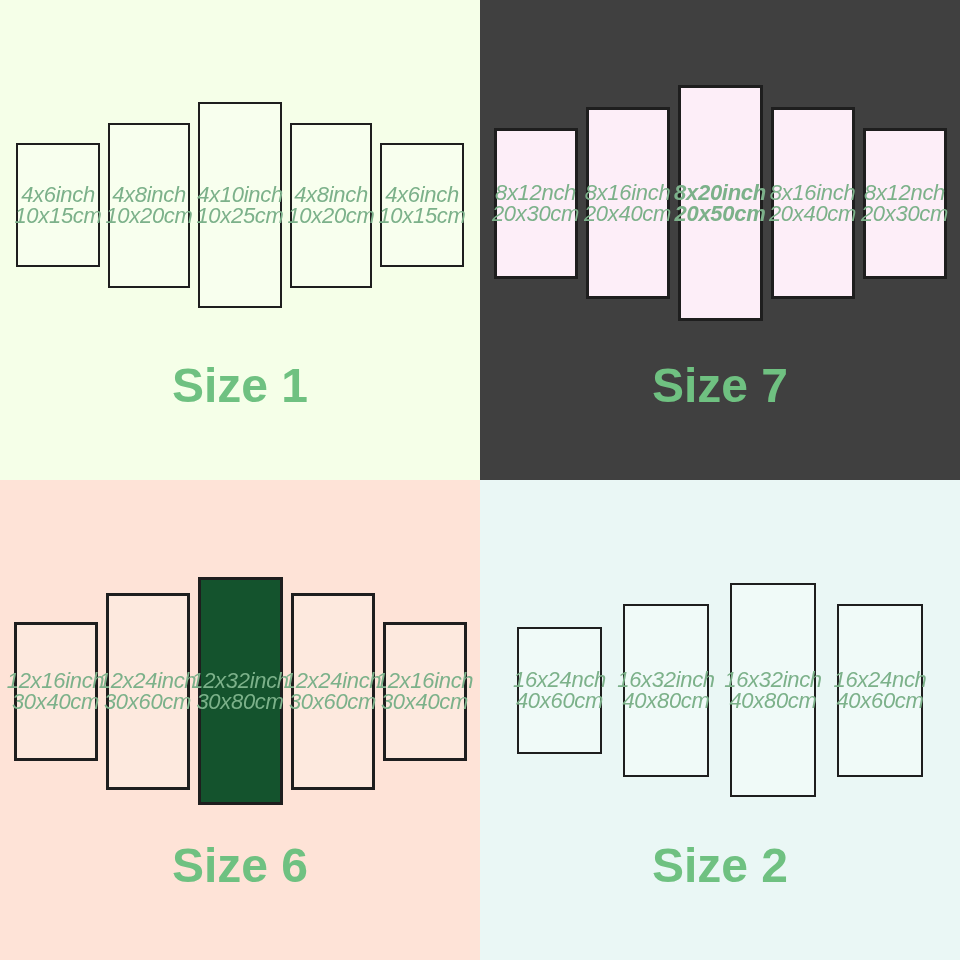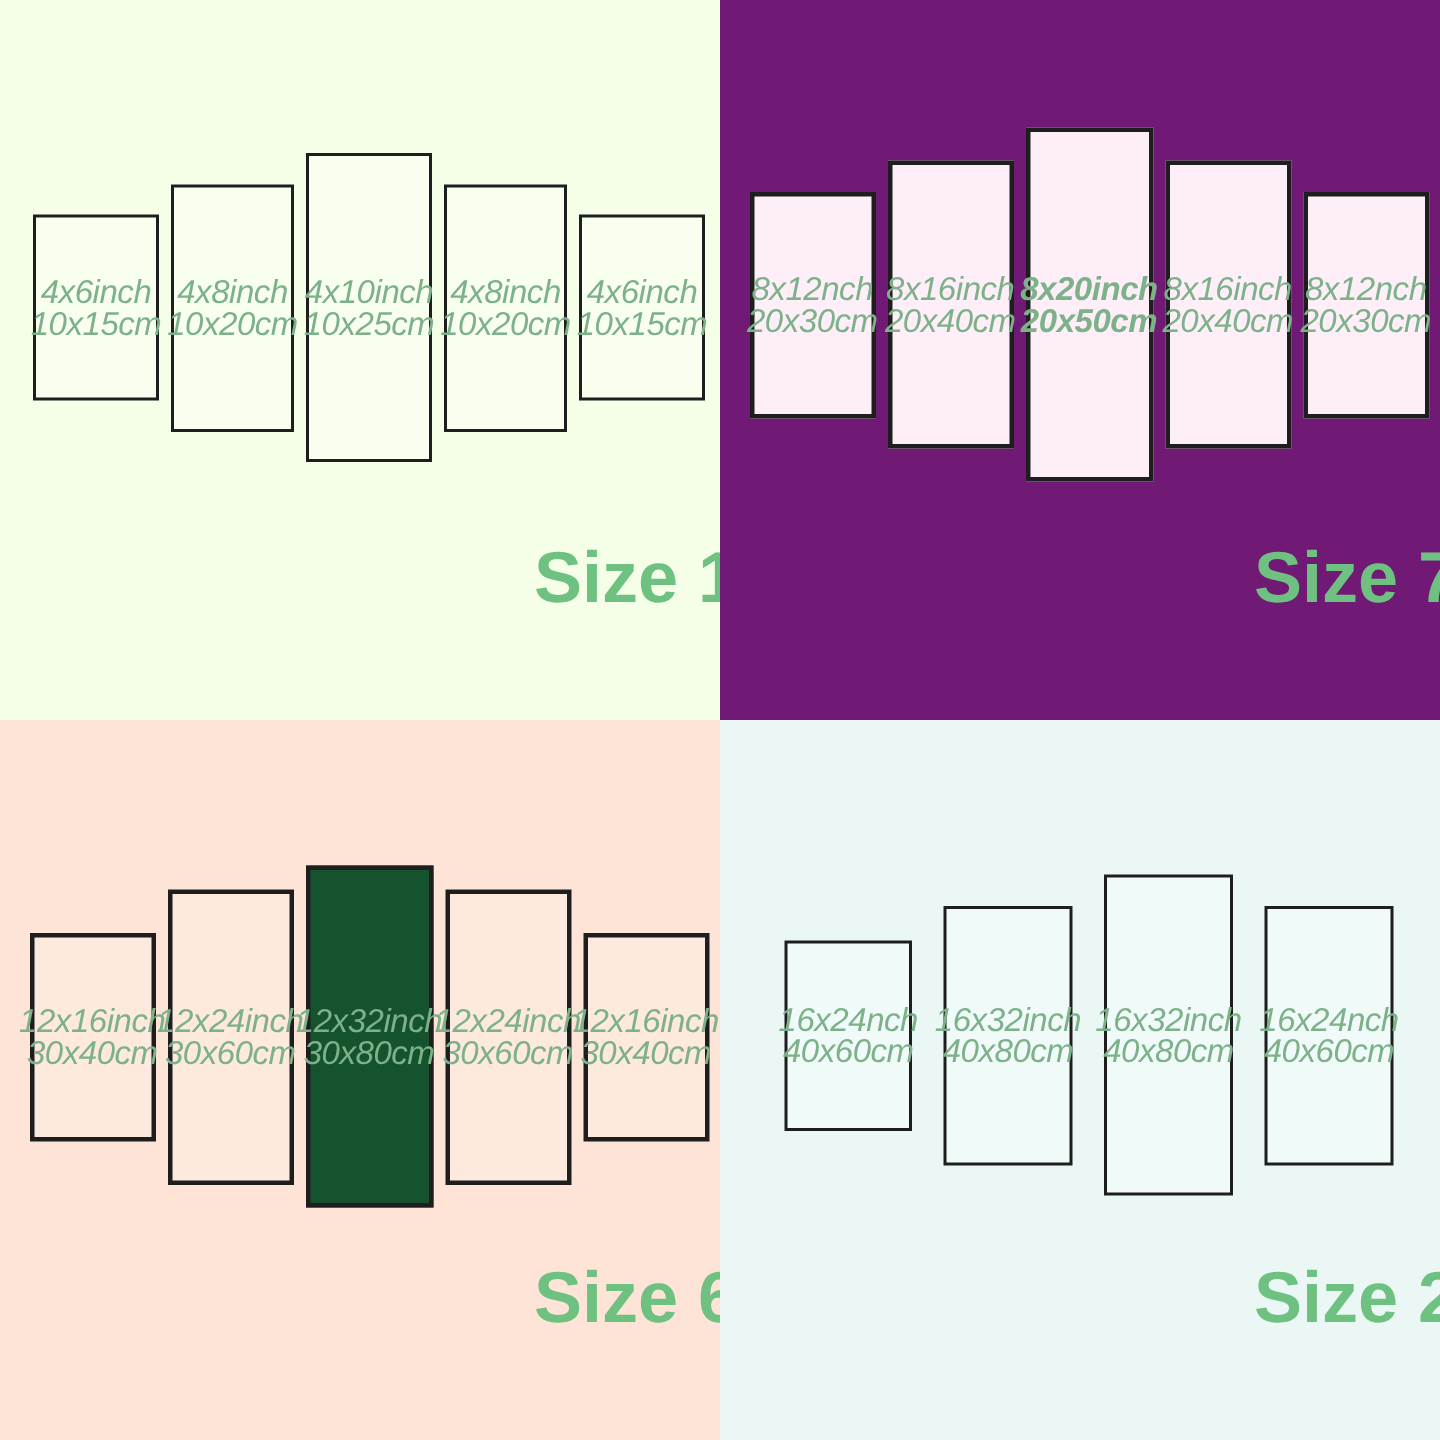--- a/index.html
+++ b/index.html
@@ -16,21 +16,20 @@
     grid-template-columns: 480px 480px;
     grid-template-rows: 480px 480px;
     width: 960px;
     height: 960px;
   }
   .quadrant {
     position: relative;
     width: 480px;
     height: 559px;
     overflow: hidden;
-    padding-left: 12px;
   }
   .panels {
     position: absolute;
     left: 0;
     right: 0;
     top: 0;
     display: flex;
     justify-content: center;
     align-items: center;
     gap: 8px;
@@ -87,21 +86,21 @@
     color: var(--panel-text, #7cb18a);
     white-space: nowrap;
     text-align: center;
   }
   .size-label {
     position: absolute;
     top: 358px;
     left: 0;
     width: 100%;
     margin: 0;
-    text-align: right;
+    text-align: center;
     font-size: 48px;
     font-weight: 700;
     letter-spacing: 0px;
     color: var(--size-label, #6fc181);
   }
 </style>
 </head>
 <body>
 
 <div class="grid">
@@ -135,21 +134,21 @@
       <div class="panel" style="background-color: rgb(248, 255, 238);">
         <div class="panel-label">
           <span>4x6inch</span>
           <span>10x15cm</span>
         </div>
       </div>
     </div>
     <h2 class="size-label">Size 1</h2>
   </section>
 
-  <section class="quadrant q2" style="background-color: #701a75;">
+  <section class="quadrant q2" style="background-color: #404040;">
     <div class="panels">
       <div class="panel" style="background-color: rgb(253, 238, 248);">
         <div class="panel-label">
           <span>8x12nch</span>
           <span>20x30cm</span>
         </div>
       </div>
       <div class="panel" style="background-color: rgb(253, 238, 248);">
         <div class="panel-label">
           <span>8x16inch</span>

